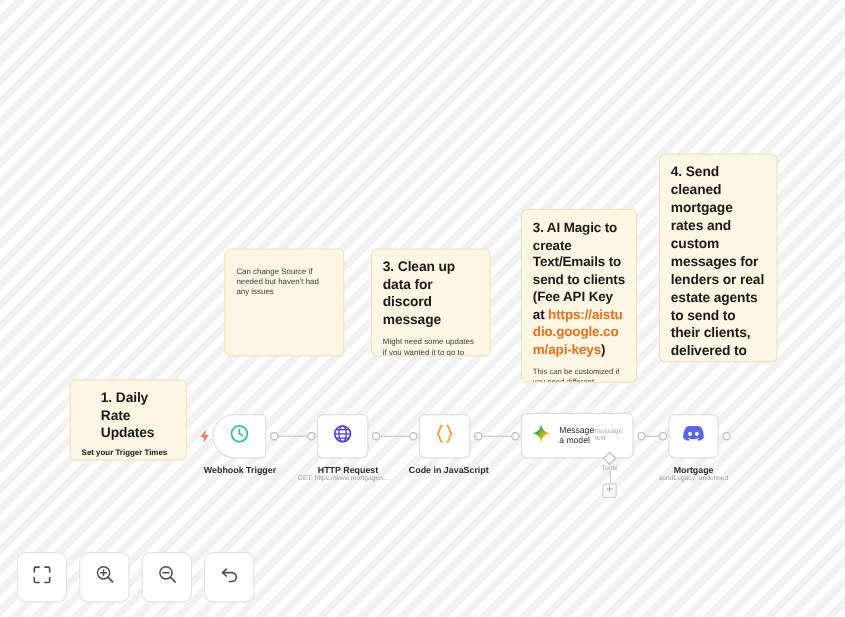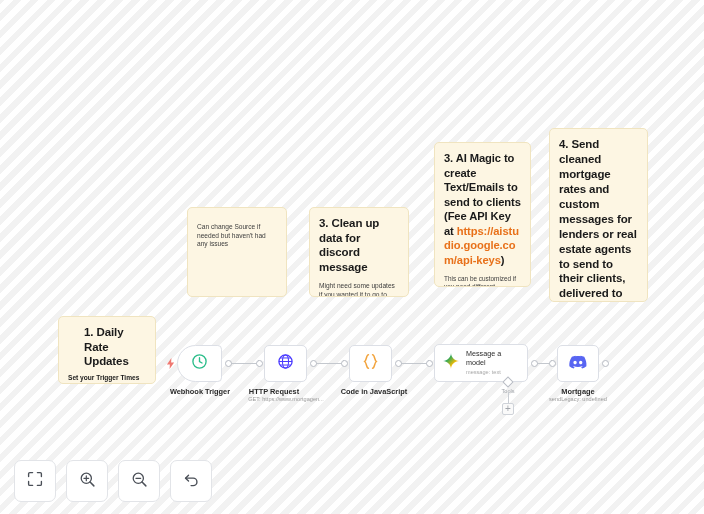--- a/index.html
+++ b/index.html
@@ -49,21 +49,21 @@
   #note1 .sn-body  { font-size: 6.6px; margin-top: 5px; }
 
   #note2 { left: 187px; top: 207px; width: 100px; height: 90px; }
   #note2 .sn-title { font-size: 11.5px; line-height: 1.28; }
   #note2 .sn-body  { font-size: 6.6px; }
 
   #note3 { left: 309px; top: 207px; width: 100px; height: 90px; }
   #note3 .sn-title { font-size: 11.5px; line-height: 1.28; }
   #note3 .sn-body  { font-size: 6.6px; }
 
-  #note4 { left: 434px; top: 142px; width: 97px;  height: 145px; }
+  #note4 { left: 434px; top: 174px; width: 97px;  height: 145px; }
   #note4 .sn-title { font-size: 11.2px; line-height: 1.3; }
   #note4 .sn-body  { font-size: 6.4px; }
 
   #note5 { left: 549px; top: 128px; width: 99px;  height: 174px; }
   #note5 .sn-title { font-size: 11.5px; line-height: 1.3; }
 
   
   .node {
     position: absolute;
     background: #ffffff;
@@ -98,21 +98,21 @@
   #node-http  { left: 264px; top: 345px; width: 43px; height: 37px; }
   #node-code  { left: 349px; top: 345px; width: 43px; height: 37px; }
   #node-ai {
     left: 434px; top: 344px; width: 94px; height: 38px;
     justify-content: flex-start;
     padding: 0 7px;
     gap: 6px;
   }
   #node-discord { left: 557px; top: 345px; width: 42px; height: 37px; }
 
-  .ai-text { display: flex; flex-direction: column; line-height: 1.18; }
+  .ai-text { display: flex; flex-direction: row; line-height: 1.18; }
   .ai-title { font-size: 7.2px; color: #2b2b2b; font-weight: 400; }
   .ai-sub   { font-size: 5.6px; color: #a8a8a8; margin-top: 2px; }
 
   
   .endpoint {
     position: absolute;
     width: 7px; height: 7px;
     border: 1.2px solid #b8bcc4;
     border-radius: 50%;
     background: #ffffff;
@@ -260,21 +260,21 @@
     <span>
       <svg width="17" height="17" viewBox="0 0 24 24">
         <circle cx="12" cy="12" r="9.3" fill="none" stroke="#4a3aff" stroke-width="1.8"></circle>
         <ellipse cx="12" cy="12" rx="4.3" ry="9.3" fill="none" stroke="#4a3aff" stroke-width="1.5"></ellipse>
         <path d="M2.8 12 H21.2 M4.2 7 H19.8 M4.2 17 H19.8" stroke="#4a3aff" stroke-width="1.4" fill="none"></path>
       </svg>
     </span>
   </div>
   <div class="endpoint" style="left:256px; top:359.5px;"></div>
   <div class="endpoint" style="left:310px; top:359.5px;"></div>
-  <div class="node-caption" style="left:228px; top:387px; width:92px;">HTTP Request</div>
+  <div class="node-caption" style="left:244px; top:387px; width:92px;">HTTP Request</div>
   <div class="node-sub" style="left:235px; top:396px; width:102px;">GET: https://www.mortgagen...</div>
 
   <div class="node" id="node-code">
     <span>
       <svg width="19" height="19" viewBox="0 0 24 24">
         <path d="M9.4 3.5 C6.6 3.5 7.4 10 4.6 12 C7.4 14 6.6 20.5 9.4 20.5" fill="none" stroke="#f2a33c" stroke-width="1.9" stroke-linecap="round"></path>
         <path d="M14.6 3.5 C17.4 3.5 16.6 10 19.4 12 C16.6 14 17.4 20.5 14.6 20.5" fill="none" stroke="#f2a33c" stroke-width="1.9" stroke-linecap="round"></path>
       </svg>
     </span>
   </div>

